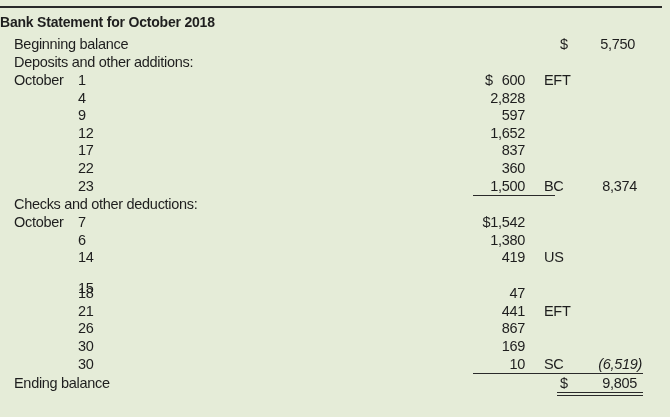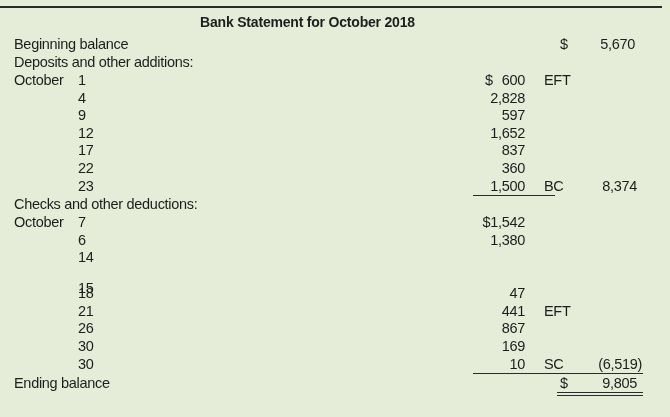--- a/index.html
+++ b/index.html
@@ -21,21 +21,21 @@
       top: 6px;
       width: 662px;
       height: 2px;
       background: #2a2a2a;
     }
     .title {
       position: absolute;
       left: 0;
       width: 615px;
       top: 14px;
-      text-align: center;
+      text-align: left;
       font-weight: bold;
       font-size: 14px;
       letter-spacing: -0.2px;
     }
     .row {
       position: absolute;
       left: 0;
       width: 576px;
       height: 18px;
       font-size: 14.5px;
@@ -94,20 +94,21 @@
       left: 3px;
     }
     .col2 .num {
       position: absolute;
       right: 6px;
       text-align: right;
       letter-spacing: -0.3px;
     }
     .col2.neg .num {
       right: 1px;
+      font-style: italic;
     }
     .col2.beg .dollar { left: 3px; }
     .col2.beg .num { right: 8px; }
     .rule-single {
       position: absolute;
       left: 473px;
       width: 170px;
       height: 0;
       border-top: 1.5px solid #2a2a2a;
     }
@@ -124,21 +125,21 @@
 <body>
 
 <div>
   <div class="top-rule"></div>
   <div class="title">Bank Statement for October  2018</div>
 
   <div class="row" style="top:35px">
     <span class="label">Beginning balance</span>
     <div class="col2 beg">
       <span class="dollar">$</span>
-      <span class="num">5,670</span>
+      <span class="num">5,750</span>
     </div>
   </div>
 
   <div class="row" style="top:53px">
     <span class="label">Deposits and other additions:</span>
   </div>
 
   <div class="row" style="top:71px">
     <span class="month">October</span>
     <span class="day">1</span>
@@ -201,20 +202,24 @@
     </div>
   </div>
   <div class="row" style="top:231px">
     <span class="day">6</span>
     <div class="col1">
       <span class="num">1,380</span>
     </div>
   </div>
   <div class="row" style="top:248px">
     <span class="day">14</span>
+    <div class="col1">
+      <span class="num">419</span>
+      <span class="code">US</span>
+    </div>
   </div>
   <div class="row" style="top:279px">
     <span class="day">15</span>
   </div>
   <div class="row" style="top:284px">
     <span class="day">18</span>
     <div class="col1">
       <span class="num">47</span>
     </div>
   </div>

